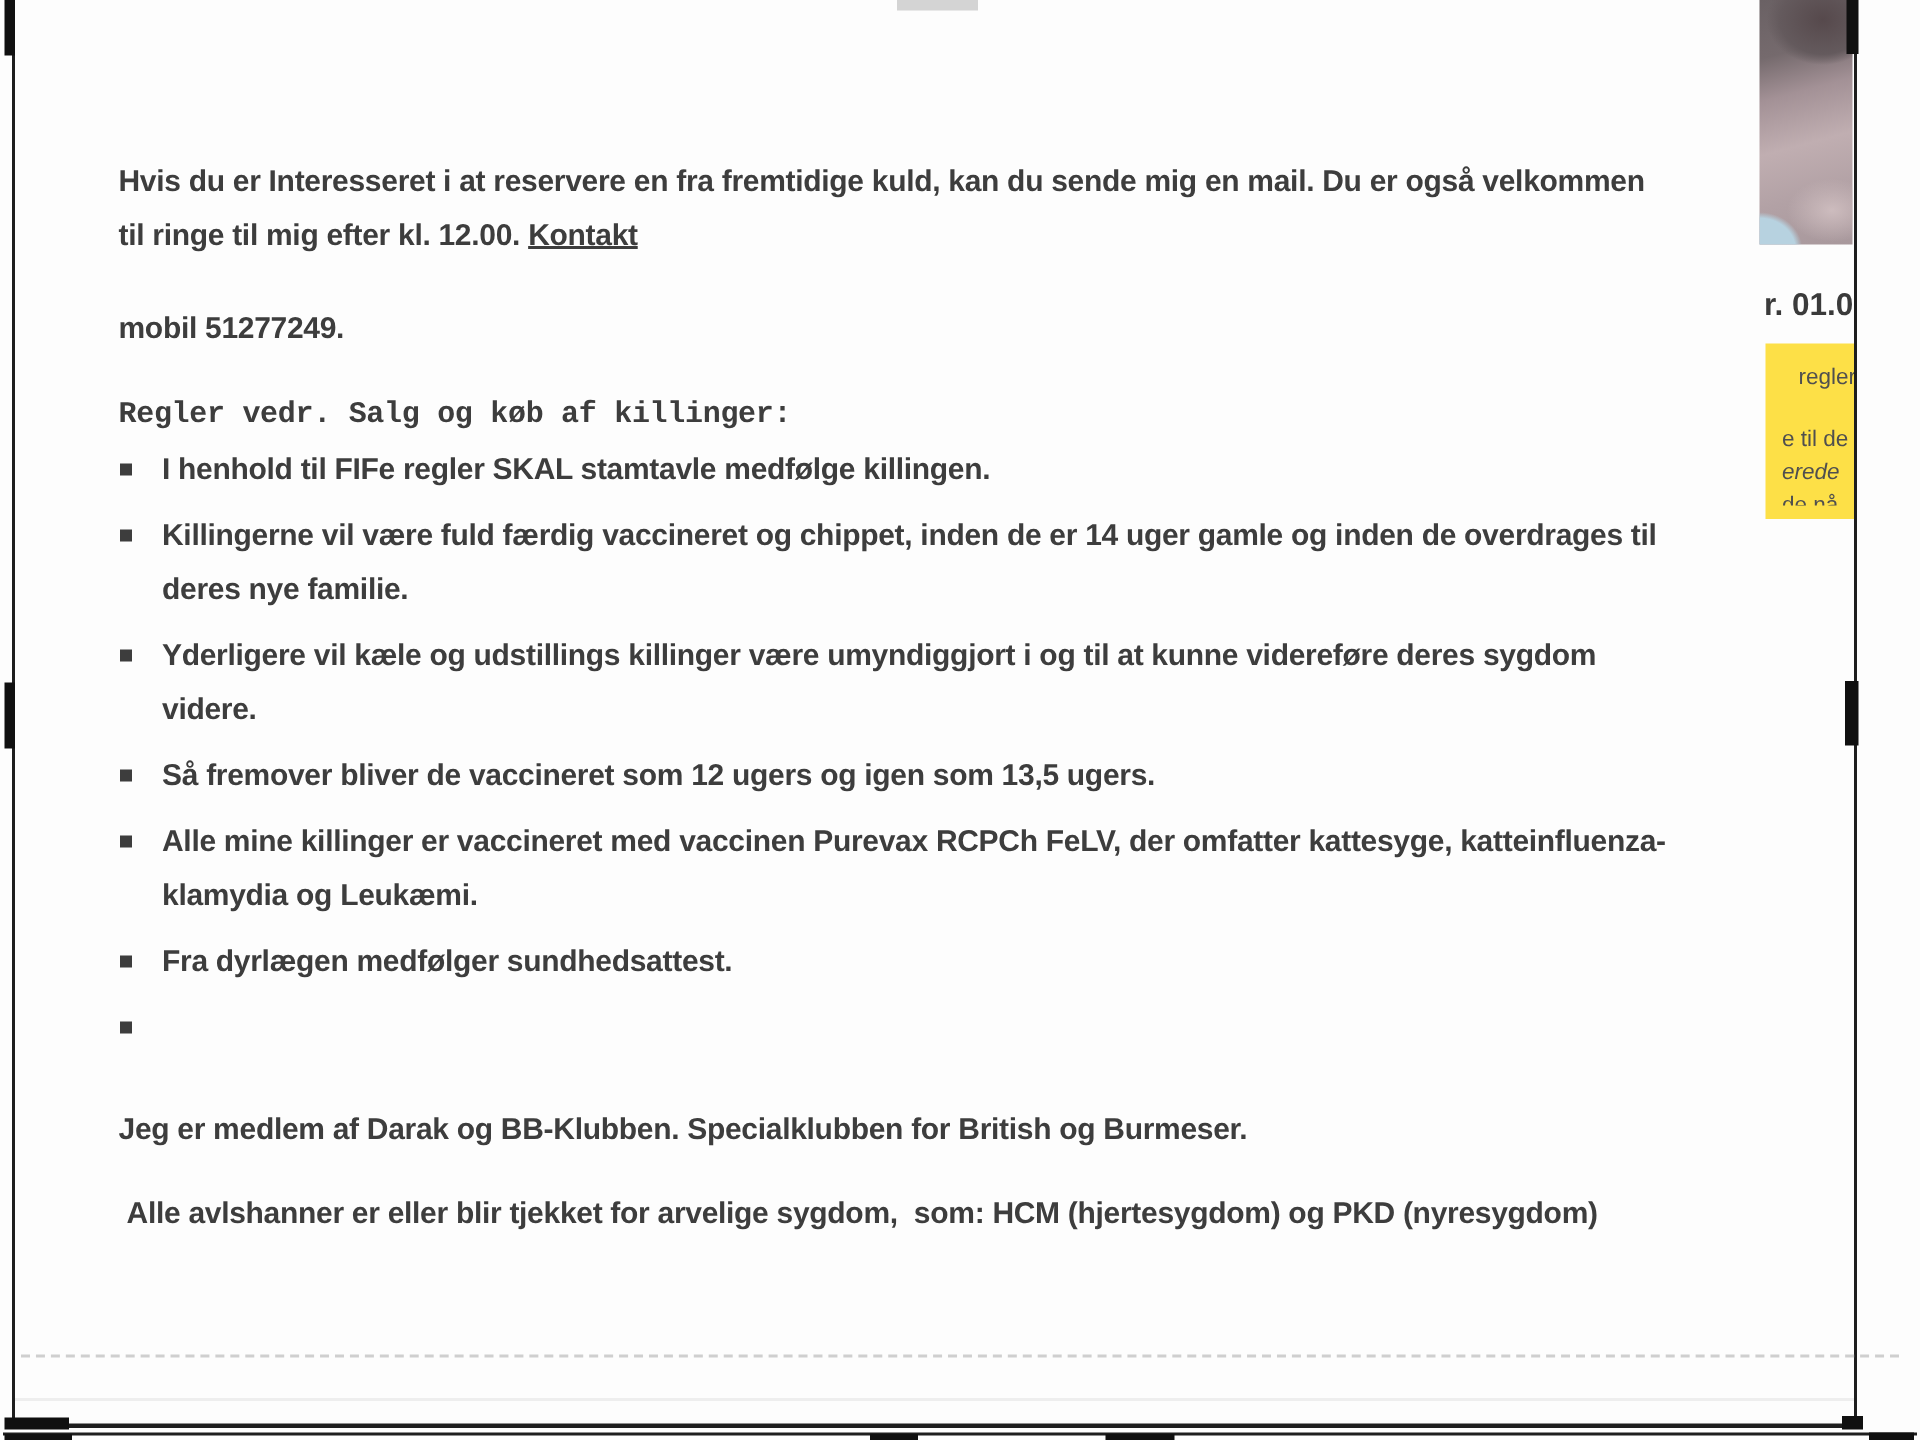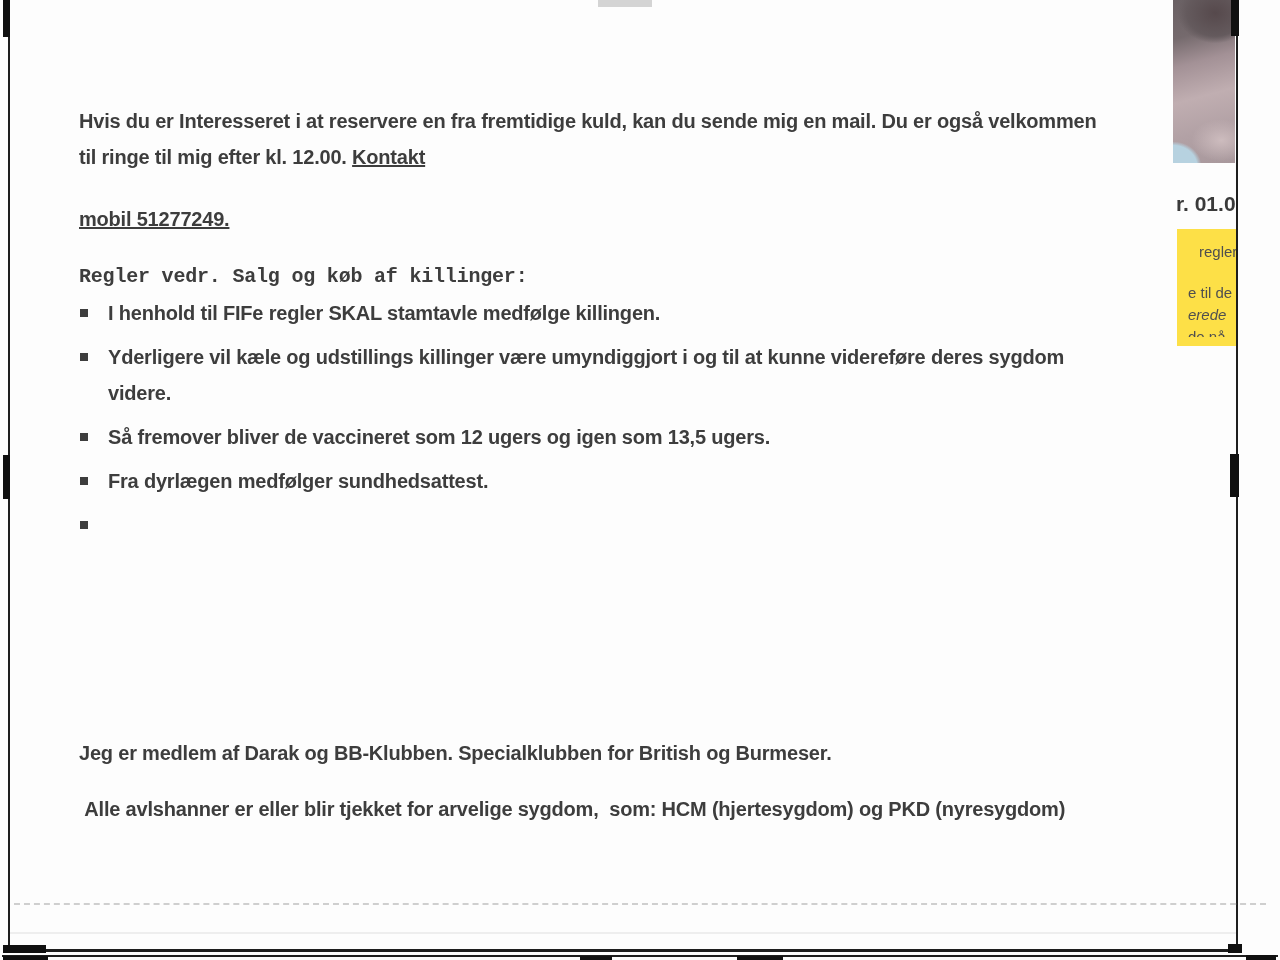--- a/index.html
+++ b/index.html
@@ -10,21 +10,21 @@
   }
   .abs{position:absolute;}
   
   .txt{
     color:#3d3d3d;font-weight:700;font-size:20px;line-height:36px;
     letter-spacing:-0.2px;
   }
   .block{position:absolute;left:66px;width:1020px;margin:13px;}
   #intro{top:90px;}
   #intro a{color:#3d3d3d;text-decoration:underline;cursor:pointer;}
-  #phone{top:188px;text-decoration:underline;}
+  #phone{top:188px;}
   #rules-heading{top:246px;font-family:Liberation Mono, monospace;}
   #rules-list{top:282px;list-style:none;padding:0 0 0 29px;width:1020px;}
   #rules-list li{position:relative;margin:0 0 8px 0;}
   #rules-list li .bullet{
     position:absolute;left:-28px;top:14px;width:8px;height:8px;background:#3d3d3d;
   }
   #membership{top:722px;}
   #health{top:778px;white-space:pre-wrap;}
   
   .edge{background:#1e1e1e;}
@@ -63,23 +63,24 @@
 <body>
 
 <p class="block txt" id="intro"><span>Hvis du er Interesseret i at reservere en fra fremtidige kuld, kan du sende mig en mail. Du er også velkommen til ringe til mig efter kl. 12.00. </span><a href="#">Kontakt</a></p>
 
 <p class="block txt" id="phone">mobil 51277249.</p>
 
 <p class="block txt" id="rules-heading">Regler vedr. Salg og køb af killinger:</p>
 
 <ul class="block txt" id="rules-list">
   <li><span class="bullet"></span><span>I henhold til FIFe regler SKAL stamtavle medfølge killingen.</span></li>
+  <li><span class="bullet"></span><span>Killingerne vil være fuld færdig vaccineret og chippet, inden de er 14 uger gamle og inden de overdrages til deres nye familie.</span></li>
   <li><span class="bullet"></span><span>Yderligere vil kæle og udstillings killinger være umyndiggjort i og til at kunne videreføre deres sygdom videre.</span></li>
   <li><span class="bullet"></span><span>Så fremover bliver de vaccineret som 12 ugers og igen som 13,5 ugers.</span></li>
-  <li><span class="bullet"></span></li>
+  <li><span class="bullet"></span><span>Alle mine killinger er vaccineret med vaccinen Purevax RCPCh FeLV, der omfatter kattesyge, katteinfluenza-klamydia og Leukæmi.</span></li>
   <li><span class="bullet"></span><span>Fra dyrlægen medfølger sundhedsattest.</span></li>
   <li><span class="bullet"></span></li>
 </ul>
 
 <p class="block txt" id="membership">Jeg er medlem af Darak og BB-Klubben. Specialklubben for British og Burmeser.</p>
 
 <p class="block txt" id="health"> Alle avlshanner er eller blir tjekket for arvelige sygdom,  som: HCM (hjertesygdom) og PKD (nyresygdom)</p>
 
 <div class="abs" id="sidebar-clip">
   <div id="cat-photo"></div>

